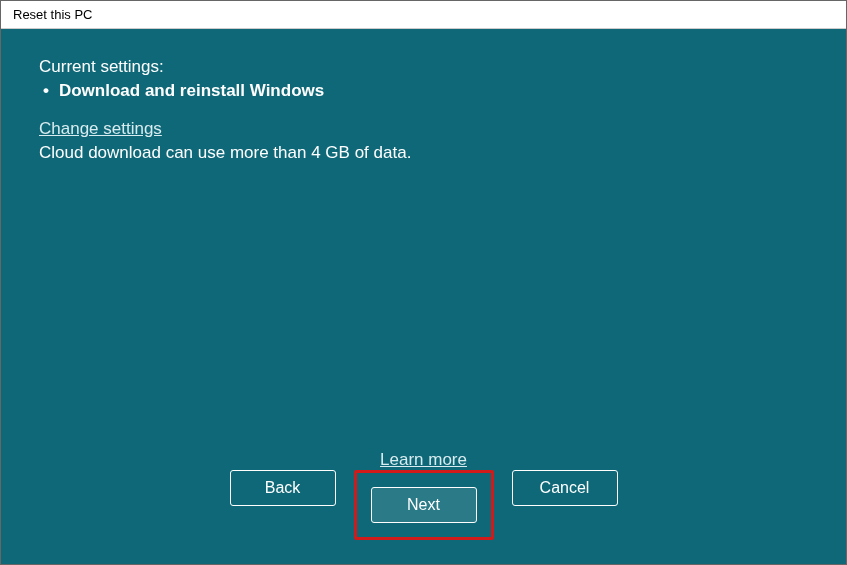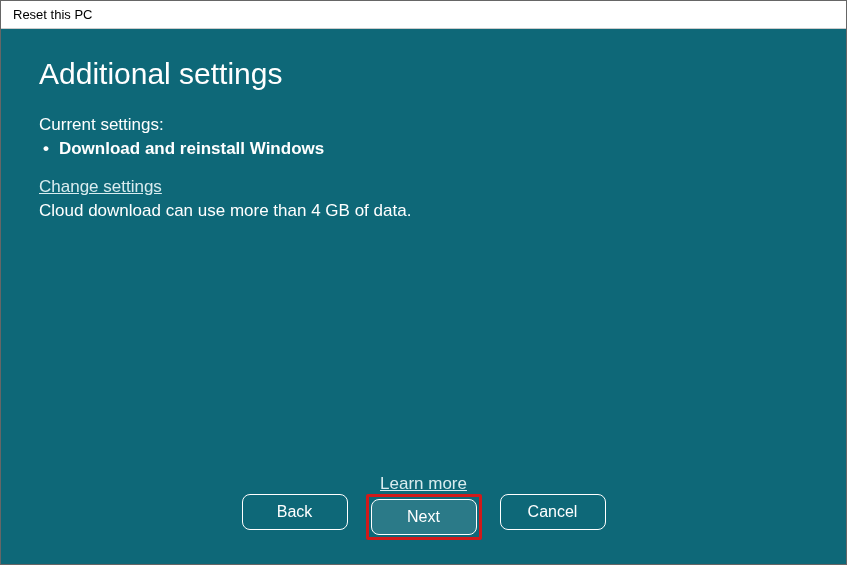--- a/index.html
+++ b/index.html
@@ -91,47 +91,46 @@
     }
     .button-row {
       display: flex;
       gap: 18px;
     }
     .wizard-button {
       min-width: 106px;
       height: 36px;
       background: transparent;
       border: 1.5px solid #ffffff;
-      border-radius: 8px;
+      border-radius: 3px;
       color: #ffffff;
       font-size: 16px;
       font-weight: 400;
       cursor: pointer;
       font-family: inherit;
     }
     .highlight-wrap {
       border: 3px solid #d11a1a;
-      padding: 2px;
+      padding: 14px;
       border-radius: 2px;
       display: inline-flex;
       justify-content: flex-end;
     }
     .highlight-wrap .wizard-button {
       background: rgba(255,255,255,0.12);
     }
   </style>
 </head>
 <body>
 
 <div class="window">
   <div class="titlebar">
     <span>Reset this PC</span>
   </div>
   <div class="content">
-    <h1 class="page-title">Additional settings</h1>
     <div class="settings-label">Current settings:</div>
     <ul class="bullet-list">
       <li class="bullet-item">Download and reinstall Windows</li>
     </ul>
     <a class="change-link">Change settings</a>
     <div class="info-text">Cloud download can use more than 4 GB of data.</div>
 
     <div class="footer">
       <a class="learn-more-link">Learn more</a>
       <div class="button-row">

